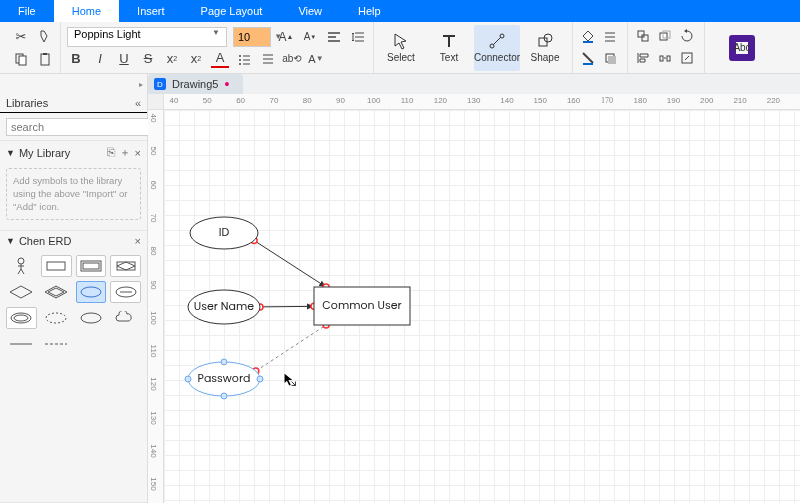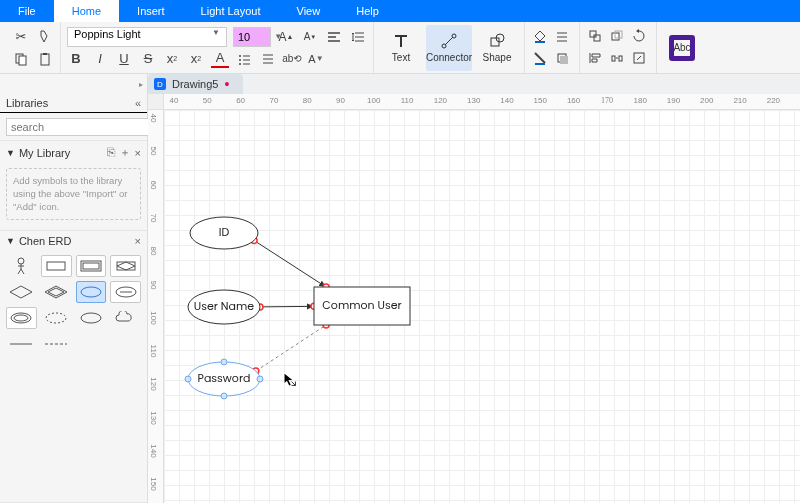--- a/index.html
+++ b/index.html
@@ -9,28 +9,28 @@
   .menubar { height: 22px; background: #0078ff; display: flex; align-items: stretch; color: #fff; font-size: 11px; }
   .menubar .item { display: flex; align-items: center; padding: 0 18px; cursor: pointer; }
   .menubar .item.active { background: #fff; color: #0078ff; }
 
   
   .ribbon { height: 52px; background: #f5f5f5; border-bottom: 1px solid #ddd; display: flex; align-items: stretch; padding-left: 6px; }
   .rgroup { display: flex; flex-direction: column; justify-content: center; padding: 3px 6px; border-right: 1px solid #e0e0e0; }
   .rrow { display: flex; align-items: center; gap: 6px; height: 22px; }
   .ibtn { width: 18px; height: 18px; display: flex; align-items: center; justify-content: center; color: #444; cursor: pointer; font-size: 13px; }
   .font-sel { width: 160px; height: 20px; border: 1px solid #ccc; background: #fff; font-size: 11px; padding: 0 6px; display: flex; align-items: flex-start; justify-content: space-between; }
-  .size-sel { width: 38px; height: 20px; border: 1px solid #ccc; background: #f0abfc; font-size: 11px; padding: 0 4px; display: flex; align-items: center; justify-content: space-between; gap: 24px; }
+  .size-sel { width: 38px; height: 20px; border: 1px solid #ccc; background: #fdba74; font-size: 11px; padding: 0 4px; display: flex; align-items: center; justify-content: space-between; gap: 24px; }
   .chev { font-size: 8px; color: #666; }
   .big-tool { display: flex; flex-direction: column; align-items: center; justify-content: center; width: 46px; height: 46px; font-size: 10px; color: #333; cursor: pointer; gap: 2px; border-radius: 2px; }
   .big-tool.active { background: #d8e6f7; }
   .big-tool svg { pointer-events: none; }
   .rgroup.tools { flex-direction: row; align-items: center; gap: 2px; padding: 0 4px; }
   .rgroup.icongrid { display: grid; grid-template-columns: repeat(2, 20px); grid-auto-rows: 20px; gap: 2px; align-content: center; padding: 3px 6px; }
-  .abc-box { width: 26px; height: 26px; border: 5px solid #4c1d95; border-radius: 3px; display: flex; align-items: center; justify-content: center; font-size: 10px; color: #333; margin: auto 12px; }
+  .abc-box { width: 26px; height: 26px; border: 7px solid #4c1d95; border-radius: 3px; display: flex; align-items: center; justify-content: center; font-size: 10px; color: #333; margin: auto 24px; }
 
   
   .tabstrip { height: 20px; background: #eef0f2; display: flex; align-items: flex-end; font-size: 11px; }
   .tabstrip .left-spacer { width: 148px; height: 100%; border-right: 1px solid #ddd; background: #f5f5f5; display:flex; align-items:center; justify-content:flex-end; padding-right:4px;}
   .doc-tab { height: 20px; background: #dbe2e8; display: flex; align-items: center; gap: 6px; padding: 0 14px 0 6px; color: #333; border-top-right-radius: 4px; border-top-left-radius: 4px; }
   .doc-tab .dot { color: #e06; font-size: 14px; line-height: 0; }
   .doc-tab .ficon { width: 12px; height: 12px; background: #0d6efd; border-radius: 2px; display:flex; align-items:center; justify-content:center; color:#fff; font-size:8px;}
 
   
   .body { display: flex; height: calc(503px - 22px - 52px - 20px); }
@@ -70,21 +70,21 @@
 
   .cursor { position: absolute; width: 14px; height: 14px; pointer-events: none; }
 </style>
 </head>
 <body>
 
 <div class="menubar">
   <div class="item">File</div>
   <div class="item active">Home</div>
   <div class="item">Insert</div>
-  <div class="item">Light Layout</div>
+  <div class="item">Page Layout</div>
   <div class="item">View</div>
   <div class="item">Help</div>
 </div>
 
 <div class="ribbon">
 
   <div class="rgroup">
     <div class="rrow">
       <span class="ibtn">✂</span>
       <span class="ibtn">
@@ -152,20 +152,26 @@
         <svg width="14" height="14">
             <path d="M2 7h10M2 3h10M2 11h10" stroke="#444"></path>
           </svg>
       </span>
       <span class="ibtn" style="font-size:10px;">ab⟲</span>
       <span class="ibtn" style="font-size:11px;">A<span class="chev">▼</span></span>
     </div>
   </div>
 
   <div class="rgroup tools">
+    <div class="big-tool">
+      <svg width="18" height="18" viewBox="0 0 18 18">
+          <path d="M3 2 L14 9 L9 10 L12 16 L10 17 L7 11 L3 14 Z" fill="none" stroke="#333"></path>
+        </svg>
+      <span>Select</span>
+    </div>
     <div class="big-tool">
       <svg width="18" height="18" viewBox="0 0 18 18">
           <path d="M3 4 H15 M9 4 V15" stroke="#333" stroke-width="2" fill="none"></path>
         </svg>
       <span>Text</span>
     </div>
     <div class="big-tool active">
       <svg width="18" height="18" viewBox="0 0 18 18">
           <circle cx="4" cy="14" r="2" fill="none" stroke="#333"></circle>
           <circle cx="14" cy="4" r="2" fill="none" stroke="#333"></circle>

